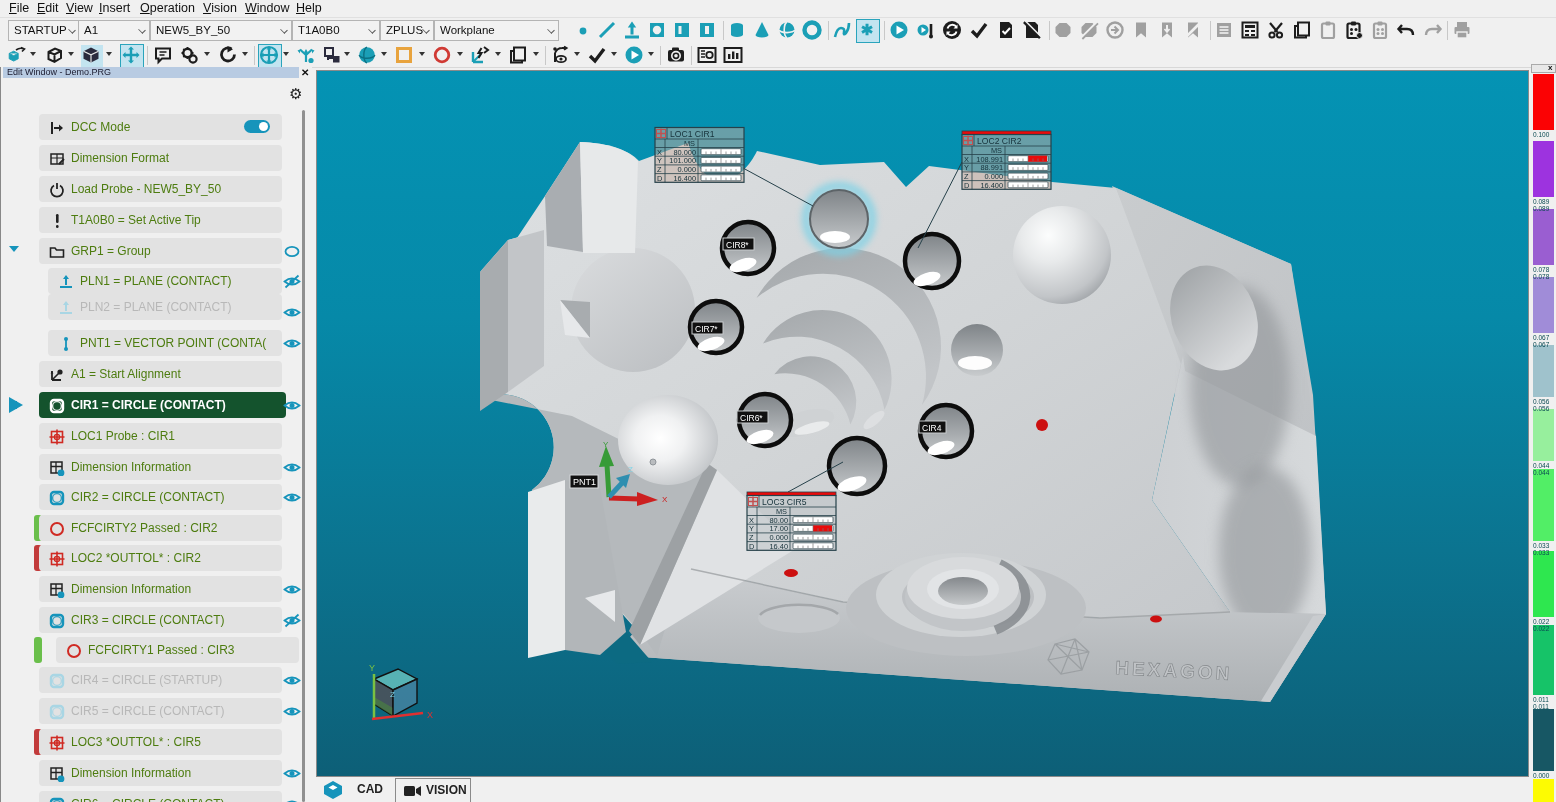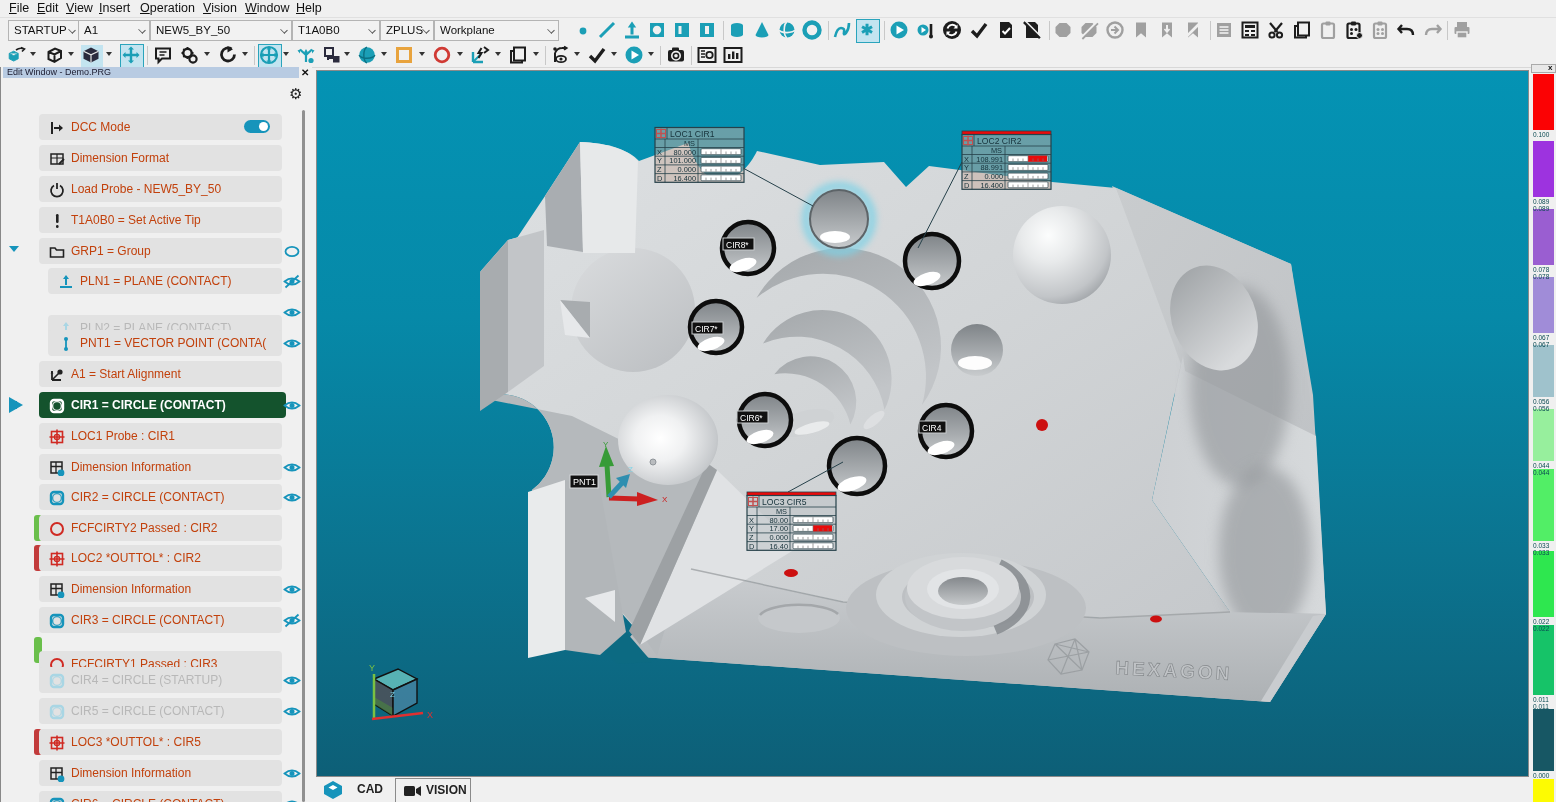--- a/index.html
+++ b/index.html
@@ -16,21 +16,21 @@
 .dd .arr2 { position:absolute; right:4px; top:6px; width:6px; height:6px; border-right:1.6px solid #555; border-bottom:1.6px solid #555; transform:rotate(45deg) scale(1,0.8); }
 .sep { position:absolute; top:3px; width:1px; height:19px; background:#c8c8c8; }
 .ico { position:absolute; top:2px; width:22px; height:22px; }
 .hl { background:#c3e4f0; outline:1.5px solid #2aa4bc; }
 
 #lpanel { position:absolute; left:0; top:67px; width:312px; height:735px; background:#f0f0f0; border-left:1px solid #888; }
 #lp-title { position:absolute; left:2px; top:0px; width:296px; height:11px; background:#b8cbe2; font-size:9px; color:#1a1a2e; line-height:11px; padding-left:4px; }
 #lp-x { position:absolute; left:300px; top:0px; font-size:10px; font-weight:bold; color:#111; }
 #lp-gear { position:absolute; left:288px; top:18px; font-size:15px; color:#222; }
 #lp-scroll { position:absolute; left:301px; top:43px; width:3px; height:692px; background:#909090; border-radius:2px; }
-.pill { position:absolute; left:38px; width:243px; height:26px; background:#e2e2e2; border-radius:4px; font-size:12px; color:#c2410c; line-height:26px; white-space:nowrap; overflow:hidden; }
+.pill { position:absolute; left:38px; width:243px; height:26px; background:#e2e2e2; border-radius:4px; font-size:12px; color:#4d7c0f; line-height:26px; white-space:nowrap; overflow:hidden; }
 .pill.ind { left:47px; width:234px; }
 .pill .pi { position:absolute; left:10px; top:5px; width:16px; height:16px; }
 .pill .pt { position:absolute; left:32px; top:0; }
 .pill.sel { background:#14532d; color:#fff; font-weight:bold; left:38px; width:247px; }
 .pill.dim { color:#b8b8b8; }
 .lbar { position:absolute; left:33px; width:8px; height:26px; border-radius:3px; }
 .eye { position:absolute; left:282px; width:18px; height:14px; }
 
 #vp { position:absolute; left:316px; top:70px; width:1213px; height:707px; background:linear-gradient(180deg,#0493b4 0%,#0689a8 35%,#0b7490 68%,#0d5f77 100%); border:1px solid #8a8a8a; }
 
@@ -392,21 +392,21 @@
               <line x1="8" y1="2.5" x2="8" y2="11" stroke="#1694bb" stroke-width="2"></line>
               <path d="M8 1 L5 5 L11 5 Z" fill="#1694bb"></path>
             </svg></span>
           <span class="pt">PLN1 = PLANE (CONTACT)</span>
         </div>
         <div class="eye" style="top:207px"><svg width="19" height="15" viewBox="0 0 19 15">
             <path d="M1.5 7.5 Q9 1.2 16.5 7.5 Q9 13.8 1.5 7.5 Z" fill="none" stroke="#1694bb" stroke-width="1.7"></path>
             <circle cx="9" cy="7.5" r="2.5" fill="#1694bb"></circle>
             <line x1="2.5" y1="13.5" x2="15.5" y2="1.5" stroke="#1694bb" stroke-width="1.8"></line>
           </svg></div>
-        <div class="pill ind dim" style="top:248px;">
+        <div class="pill ind dim" style="top:227px;">
           <span class="pi"><svg width="16" height="16">
               <line x1="2" y1="13" x2="14" y2="13" stroke="#a9d6e4" stroke-width="2"></line>
               <line x1="8" y1="2.5" x2="8" y2="11" stroke="#a9d6e4" stroke-width="2"></line>
               <path d="M8 1 L5 5 L11 5 Z" fill="#a9d6e4"></path>
             </svg></span>
           <span class="pt">PLN2 = PLANE (CONTACT)</span>
         </div>
         <div class="eye" style="top:238px"><svg width="19" height="15" viewBox="0 0 19 15">
             <path d="M1.5 7.5 Q9 1.2 16.5 7.5 Q9 13.8 1.5 7.5 Z" fill="none" stroke="#1694bb" stroke-width="1.7"></path>
             <circle cx="9" cy="7.5" r="2.5" fill="#1694bb"></circle>
@@ -515,21 +515,21 @@
               <circle cx="8" cy="8" r="4.4" fill="none" stroke="#1694bb" stroke-width="1.4" opacity="0.85"></circle>
             </svg></span>
           <span class="pt">CIR3 = CIRCLE (CONTACT)</span>
         </div>
         <div class="eye" style="top:546px"><svg width="19" height="15" viewBox="0 0 19 15">
             <path d="M1.5 7.5 Q9 1.2 16.5 7.5 Q9 13.8 1.5 7.5 Z" fill="none" stroke="#1694bb" stroke-width="1.7"></path>
             <circle cx="9" cy="7.5" r="2.5" fill="#1694bb"></circle>
             <line x1="2.5" y1="13.5" x2="15.5" y2="1.5" stroke="#1694bb" stroke-width="1.8"></line>
           </svg></div>
         <div class="lbar" style="top:570px;background:#6abf4b"></div>
-        <div class="pill" style="top:584px;">
+        <div class="pill" style="top:570px;margin-left:17px;">
           <span class="pi"><svg width="16" height="16">
               <circle cx="8" cy="8" r="6" fill="none" stroke="#d02a23" stroke-width="2"></circle>
             </svg></span>
           <span class="pt">FCFCIRTY1 Passed : CIR3</span>
         </div>
         <div class="pill dim" style="top:600px;">
           <span class="pi"><svg width="16" height="16">
               <rect x="2" y="2" width="12" height="12" rx="3" fill="none" stroke="#a9d6e4" stroke-width="2.4"></rect>
               <circle cx="8" cy="8" r="4.4" fill="none" stroke="#a9d6e4" stroke-width="1.4" opacity="0.85"></circle>
             </svg></span>

